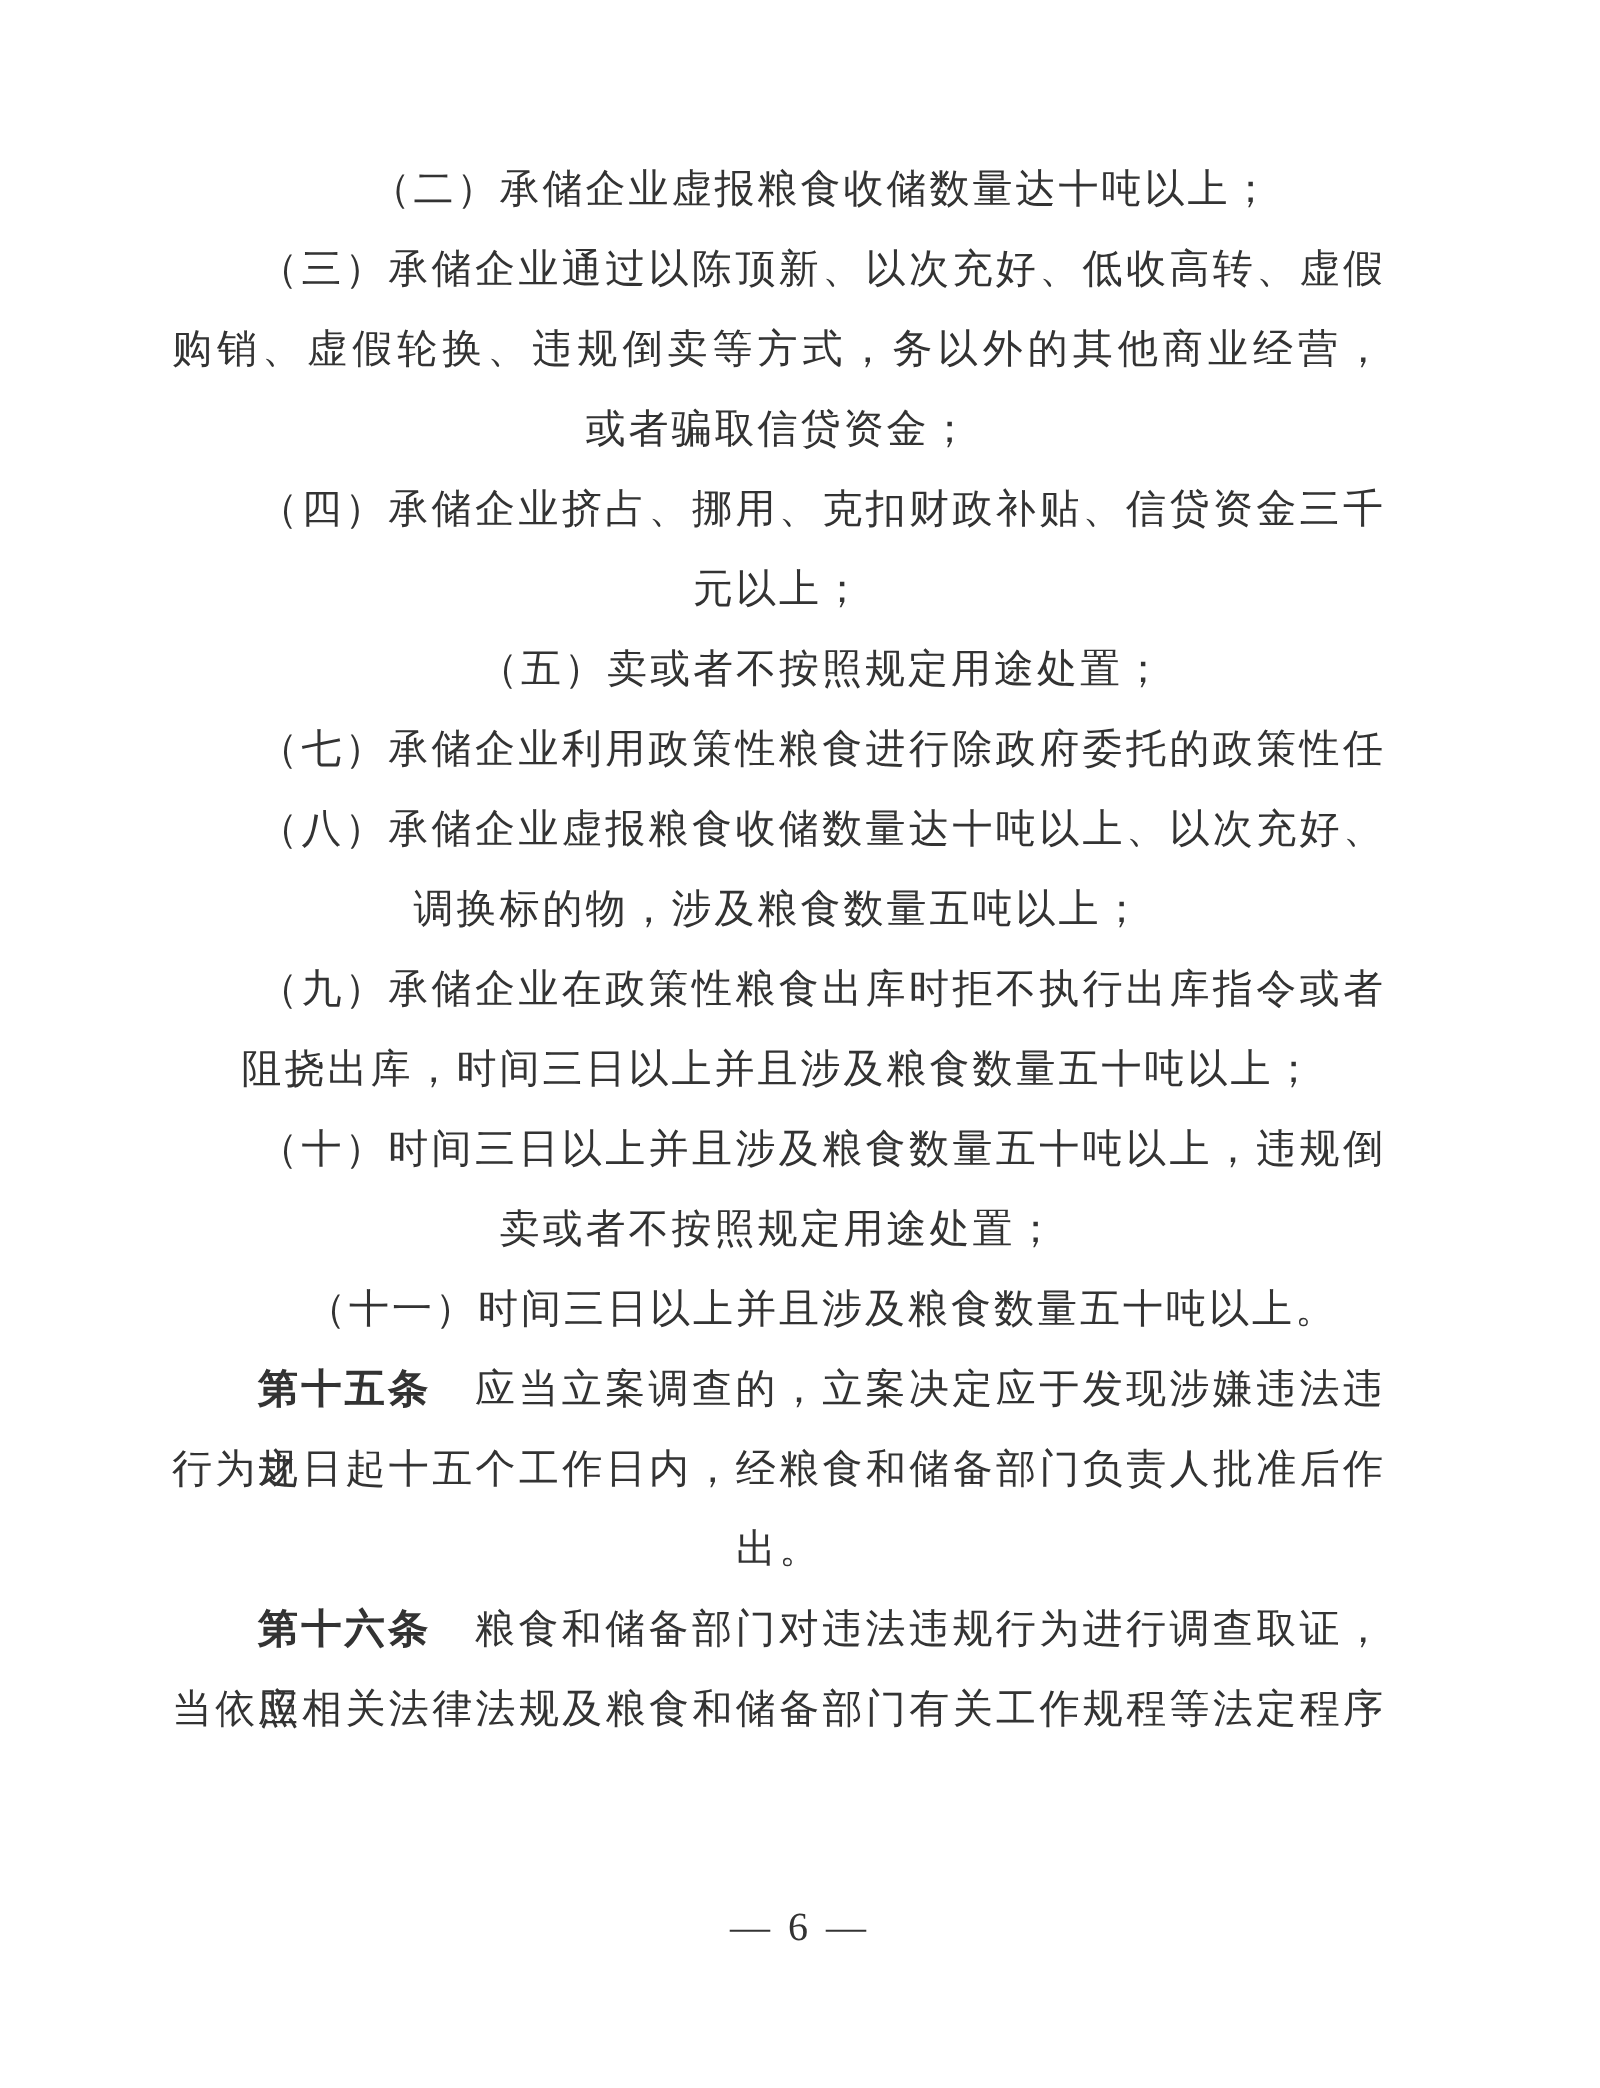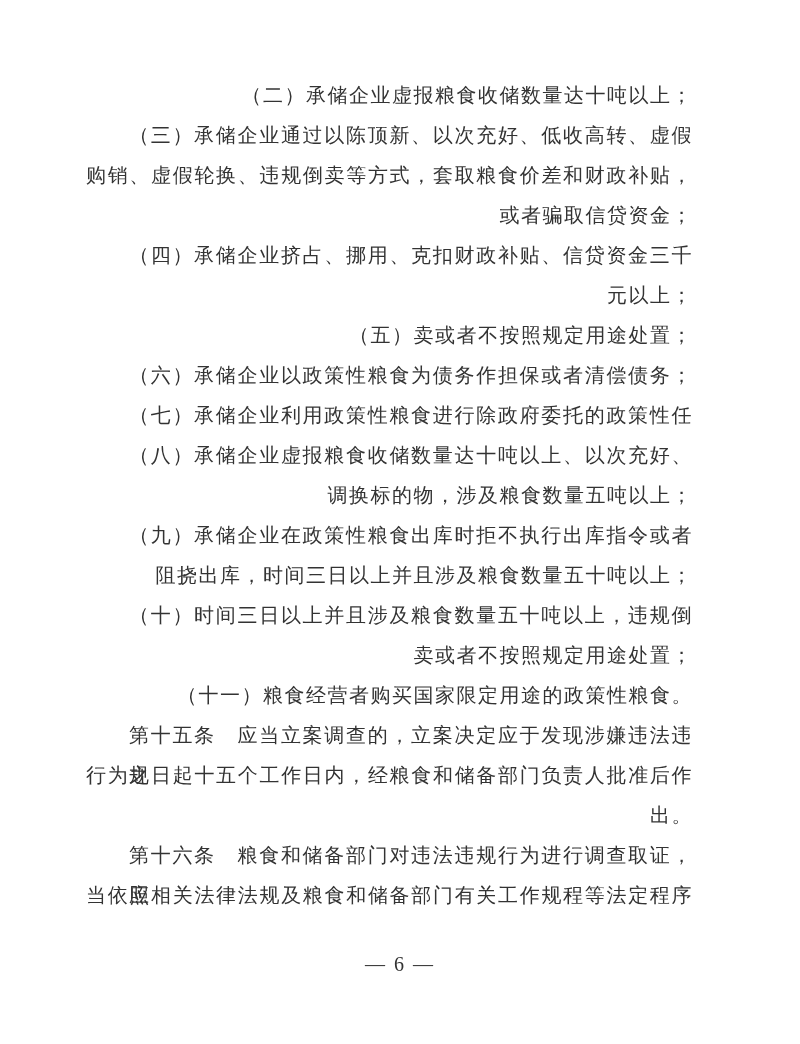--- a/index.html
+++ b/index.html
@@ -26,33 +26,33 @@
     top: 75px;
     width: 607px;
   }
   .ln {
     margin: 0;
     padding: 0;
     height: 40px;
     line-height: 40px;
     font-size: 20px;
     letter-spacing: 1.5px;
-    text-align: right;
+    text-align: center;
     white-space: normal;
   }
   .ln.indent {
     padding-left: 43px;
   }
   .ln.j {
     text-align: justify;
     text-align-last: justify;
     text-justify: inter-character;
   }
   .art {
-    font-weight: 400;
+    font-weight: 700;
     font-family: "Liberation Sans", "DejaVu Sans", sans-serif;
   }
   .page-number {
     position: absolute;
     left: 0;
     top: 951px;
     width: 100%;
     text-align: center;
     font-size: 20px;
     line-height: 26px;
@@ -62,34 +62,33 @@
 </style>
 </head>
 <body>
 
 <div class="page">
 
   <main class="text-block">
 
     <p class="ln indent"><span>（二）承储企业虚报粮食收储数量达十吨以上；</span></p>
     <p class="ln indent j"><span>（三）承储企业通过以陈顶新、以次充好、低收高转、虚假</span></p>
-    <p class="ln j"><span>购销、虚假轮换、违规倒卖等方式，套取粮食价差和财政补贴，</span></p>
+    <p class="ln j"><span>购销、虚假轮换、违规倒卖等方式，务以外的其他商业经营，</span></p>
     <p class="ln"><span>或者骗取信贷资金；</span></p>
     <p class="ln indent j"><span>（四）承储企业挤占、挪用、克扣财政补贴、信贷资金三千</span></p>
     <p class="ln"><span>元以上；</span></p>
     <p class="ln indent"><span>（五）卖或者不按照规定用途处置；</span></p>
-    <p class="ln indent j"><span>（六）承储企业以政策性粮食为债务作担保或者清偿债务；</span></p>
     <p class="ln indent j"><span>（七）承储企业利用政策性粮食进行除政府委托的政策性任</span></p>
     <p class="ln indent j"><span>（八）承储企业虚报粮食收储数量达十吨以上、以次充好、</span></p>
     <p class="ln"><span>调换标的物，涉及粮食数量五吨以上；</span></p>
     <p class="ln indent j"><span>（九）承储企业在政策性粮食出库时拒不执行出库指令或者</span></p>
     <p class="ln"><span>阻挠出库，时间三日以上并且涉及粮食数量五十吨以上；</span></p>
     <p class="ln indent j"><span>（十）时间三日以上并且涉及粮食数量五十吨以上，违规倒</span></p>
     <p class="ln"><span>卖或者不按照规定用途处置；</span></p>
-    <p class="ln indent"><span>（十一）粮食经营者购买国家限定用途的政策性粮食。</span></p>
+    <p class="ln indent"><span>（十一）时间三日以上并且涉及粮食数量五十吨以上。</span></p>
     <p class="ln indent j"><span class="art">第十五条</span><span>　应当立案调查的，立案决定应于发现涉嫌违法违规</span></p>
     <p class="ln j"><span>行为之日起十五个工作日内，经粮食和储备部门负责人批准后作</span></p>
     <p class="ln"><span>出。</span></p>
     <p class="ln indent j"><span class="art">第十六条</span><span>　粮食和储备部门对违法违规行为进行调查取证，应</span></p>
     <p class="ln j"><span>当依照相关法律法规及粮食和储备部门有关工作规程等法定程序</span></p>
 
   </main>
 
   <footer class="page-number">— 6 —</footer>
 

